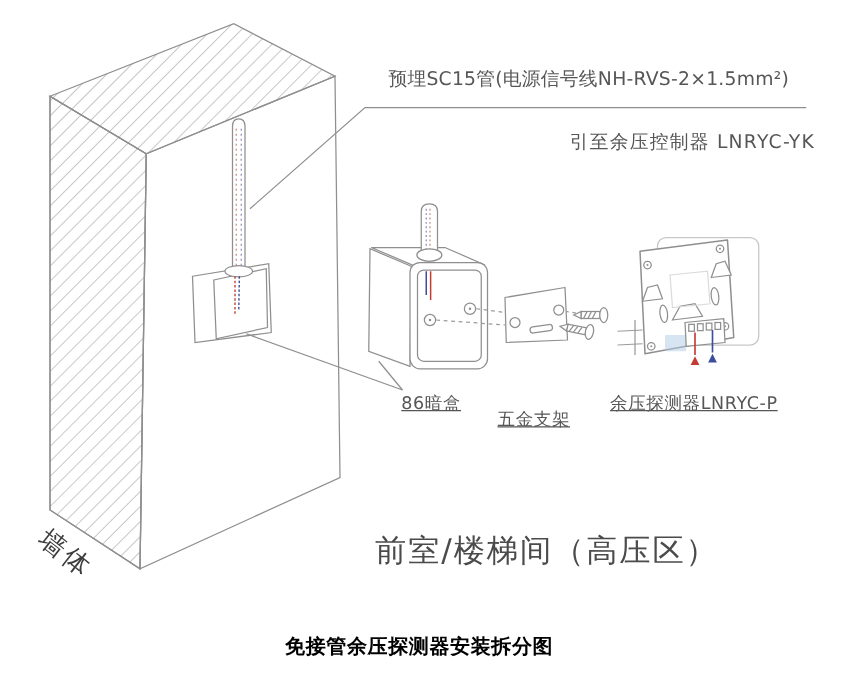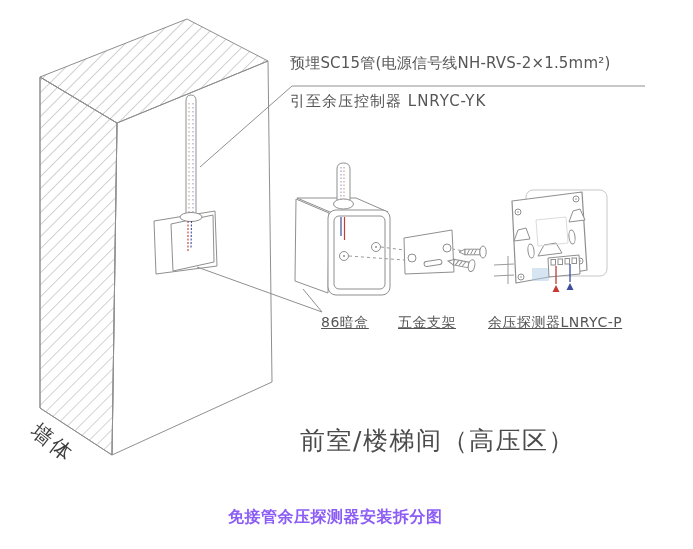--- a/index.html
+++ b/index.html
@@ -2,28 +2,28 @@
 <html><head>
 <meta charset="utf-8">
 <style>
   html,body { margin:0; padding:0; background:#ffffff; }
   .canvas {
     position:relative; width:693px; height:549px; background:#ffffff;
     font-family:"DejaVu Sans","Liberation Sans",sans-serif; overflow:hidden;
   }
   .canvas svg { position:absolute; left:0; top:0; }
   .t { position:absolute; color:#565656; white-space:nowrap; }
-  .callout1 { left:290px; top:54px;  width:362px; text-align:left; font-size:15px; letter-spacing:.2px; }
-  .callout2 { left:290px; top:92px;  width:362px; text-align:left; font-size:15px; letter-spacing:1px; }
+  .callout1 { left:290px; top:54px;  width:362px; text-align:center; font-size:15px; letter-spacing:.2px; }
+  .callout2 { left:290px; top:104px;  width:362px; text-align:right; font-size:15px; letter-spacing:1px; }
   .part-label { top:314px; font-size:14px; letter-spacing:.5px;text-decoration:underline; }
   .label-86       { left:321px; }
-  .label-bracket  { left:398px; }
+  .label-bracket  { left:398px;margin-top:13px; }
   .label-detector { left:488px; }
   .location { left:300px; top:424px; font-size:25px; color:#4b4b4b; letter-spacing:1.5px; }
-  .caption  { left:228px; top:507px; font-size:16px; font-weight:bold; color:#8b5cf6; letter-spacing:.5px;text-align:center; }
+  .caption  { left:228px; top:507px; font-size:16px; font-weight:bold; color:#000000; letter-spacing:.5px;text-align:center; }
   .wall-label { left:34px; top:414px; font-size:21px; color:#3c3c3c;
                 transform:rotate(38deg); transform-origin:0 50%; letter-spacing:3px; }
 </style>
 </head>
 <body>
 
 <div class="canvas">
 
   <svg width="693" height="549" viewBox="0 0 693 549">
     <defs>

